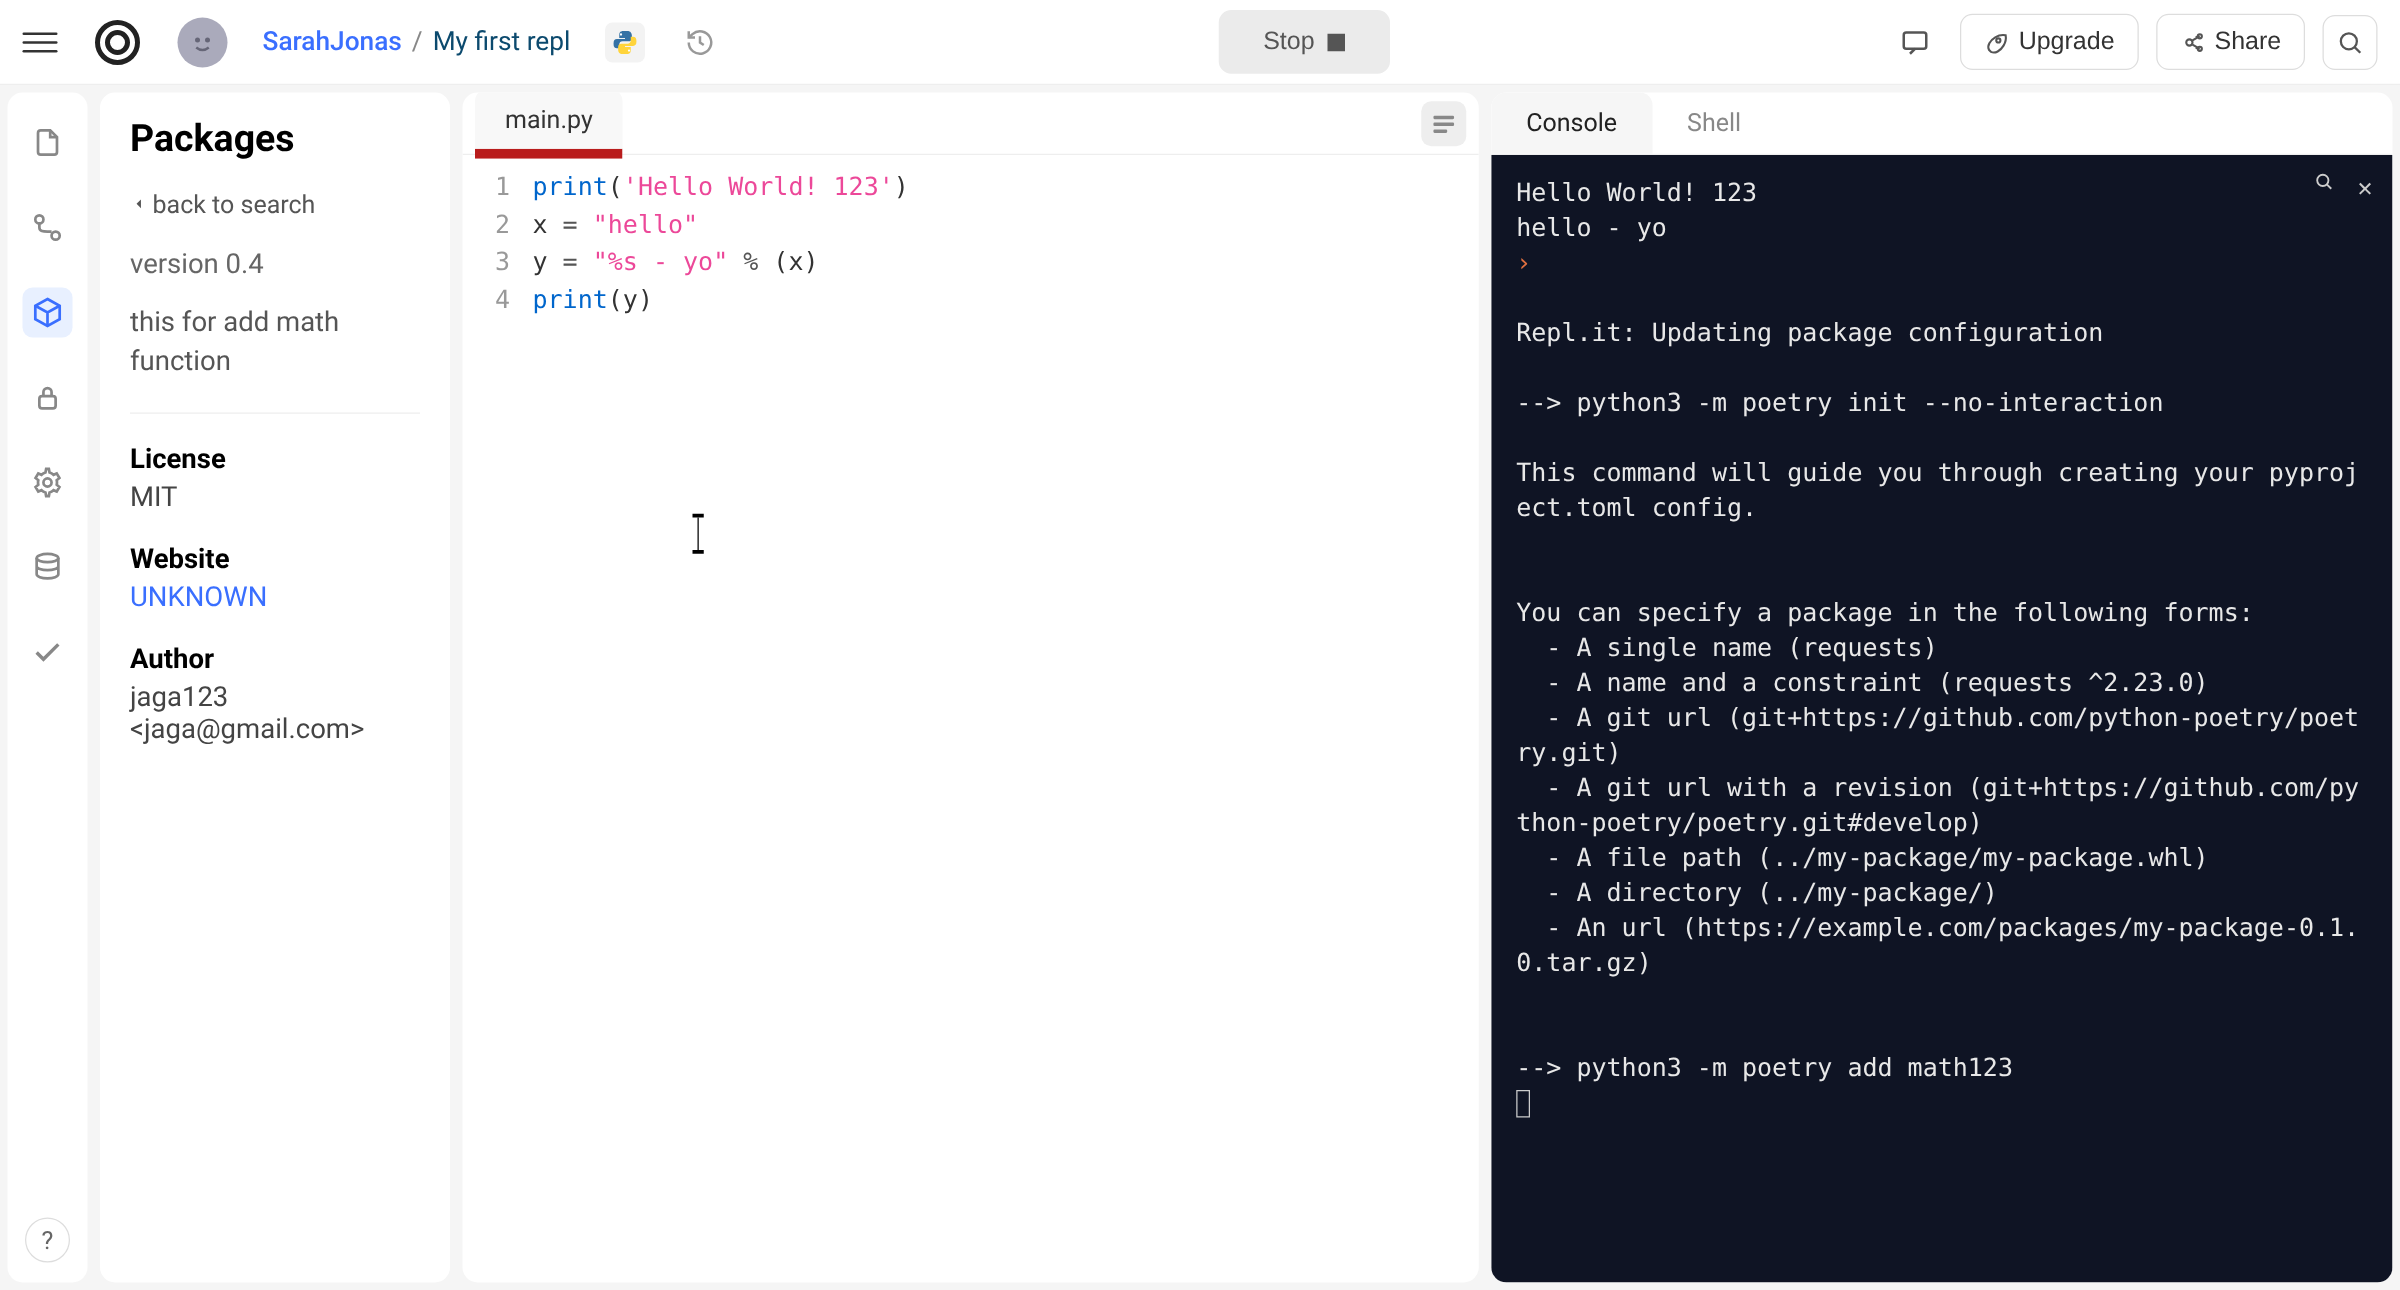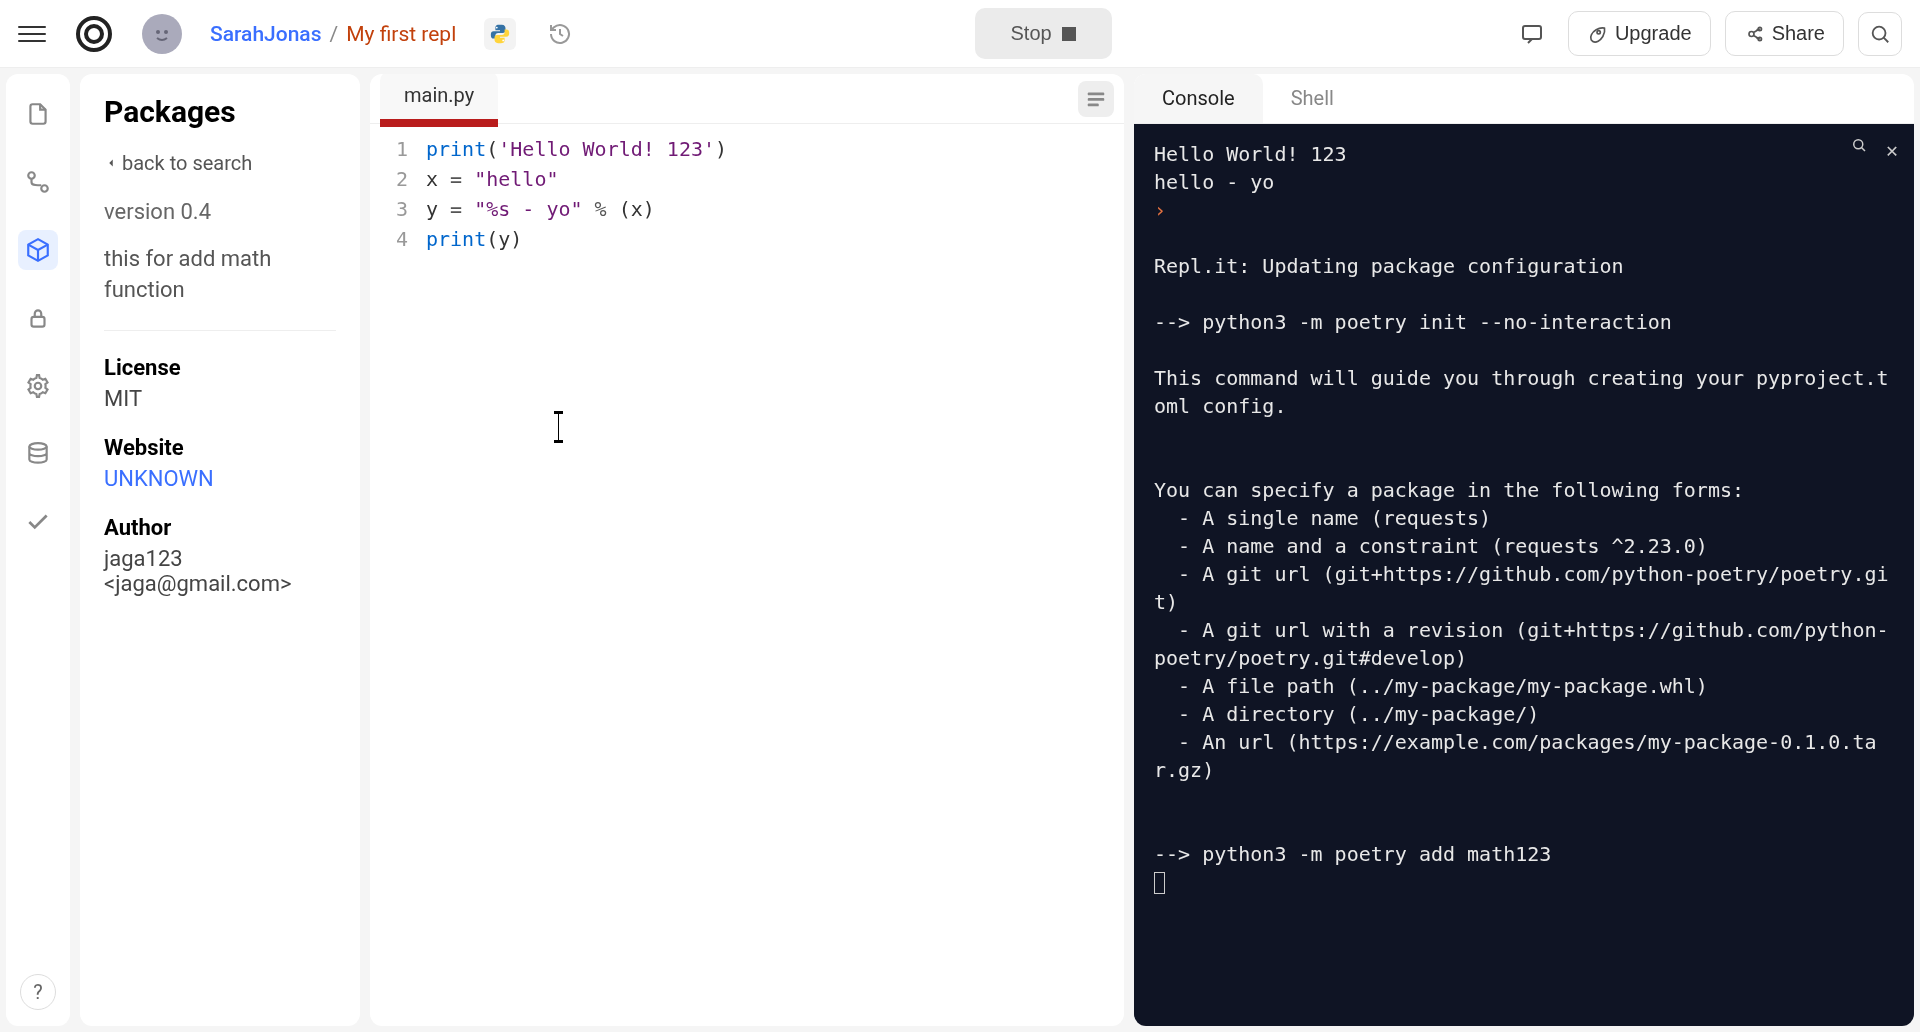--- a/index.html
+++ b/index.html
@@ -7,21 +7,21 @@
 
 
 .header { height: 68px; background: #fff; display: flex; align-items: center; padding: 0 18px; gap: 28px; border-bottom: 1px solid #eee; }
 .hamburger { width: 28px; height: 28px; display:flex; flex-direction:column; justify-content:center; gap:5px; cursor:pointer; }
 .hamburger span { height:2px; background:#333; width:100%; border-radius:1px;}
 .spiral-logo { width: 40px; height: 40px; }
 .avatar { width: 40px; height: 40px; border-radius:50%; background:#aab; display:flex; align-items:center; justify-content:center; }
 .breadcrumb { display:flex; align-items:center; gap:8px; font-size:21px; }
 .breadcrumb .user { color:#3a6fff; font-weight:500; }
 .breadcrumb .sep { color:#888; }
-.breadcrumb .repl { color:#c2410c; }
+.breadcrumb .repl { color:#0c4a6e; }
 .lang-badge { width:32px; height:32px; display:flex; align-items:center; justify-content:center; background:#f3f3f3; border-radius:6px; }
 .history-icon { width:32px; height:32px; display:flex; align-items:center; justify-content:center; color:#999; cursor:pointer; }
 .header-center { flex:1; display:flex; justify-content:center; }
 .stop-btn { background:#ebebeb; border:none; padding:14px 36px; font-size:20px; border-radius:10px; display:flex; align-items:center; gap:10px; color:#555; cursor:pointer; }
 .stop-sq { width:14px; height:14px; background:#555; }
 .header-right { display:flex; align-items:center; gap:14px; }
 .hdr-btn { background:#fff; border:1px solid #ddd; padding:10px 18px; border-radius:10px; font-size:20px; display:flex; align-items:center; gap:8px; cursor:pointer; color:#333; }
 .icon-btn { width:44px; height:44px; border:1px solid #ddd; border-radius:10px; background:#fff; display:flex; align-items:center; justify-content:center; cursor:pointer; color:#555; }
 
 
@@ -52,28 +52,28 @@
 
 
 .editor-wrap { flex:1; display:flex; flex-direction:column; background:#fff; border-radius:12px; overflow:hidden; min-width:0; }
 .editor-tabs { display:flex; align-items:center; border-bottom:1px solid #eee; padding:0 10px; height:50px; }
 .editor-tab { padding:12px 24px; font-size:20px; color:#333; border-bottom:8px solid #b91c1c; background:#f8f8f8; border-radius:10px 10px 0 0; }
 .md-toggle { margin-left:auto; width:36px; height:36px; border-radius:8px; background:#eee; display:flex; align-items:center; justify-content:center; cursor:pointer; }
 .code-area { display:flex; flex:1; font-family: "SFMono-Regular", Consolas, monospace; font-size:20px; line-height:30px; padding:10px 0; }
 .gutter { width:56px; text-align:right; padding-right:18px; color:#999; user-select:none; }
 .code { flex:1; white-space:pre; color:#333; position:relative; }
 .code .fn { color:#0066cc; }
-.code .str { color:#701a75; }
+.code .str { color:#ec4899; }
 .code .op { color:#555; }
 .text-cursor { position:absolute; left:132px; top:280px; width:1px; height:26px; background:#000; }
 .text-cursor::before { content:""; position:absolute; top:-3px; left:-4px; width:9px; height:3px; background:#000;}
 .text-cursor::after { content:""; position:absolute; bottom:-3px; left:-4px; width:9px; height:3px; background:#000;}
 
 
-.console-wrap { width:780px; display:flex; flex-direction:column; background:#fff; border-radius:12px; overflow:hidden; }
+.console-wrap { width:721px; display:flex; flex-direction:column; background:#fff; border-radius:12px; overflow:hidden; }
 .console-tabs { display:flex; height:50px; border-bottom:1px solid #eee; }
 .console-tab { padding:12px 28px; font-size:20px; cursor:pointer; color:#888; }
 .console-tab.active { color:#222; background:#f6f6f6; border-radius:10px 10px 0 0;}
 .console-body { flex:1; background:#0f1424; color:#e8e8e8; font-family: "SFMono-Regular", Consolas, monospace; font-size:20px; line-height:28px; padding:16px 20px; white-space:pre-wrap; word-break:break-all; overflow-y:auto; position:relative; }
 .console-tools { position:absolute; top:12px; right:16px; display:flex; gap:18px; color:#ccc; }
 .console-tools span { cursor:pointer; }
 .cursor-block { display:inline-block; width:11px; height:22px; border:1px solid #ccc; vertical-align:text-bottom; }
 .orange-bullet { color:#e07040; }
 
 svg { display:block; }

